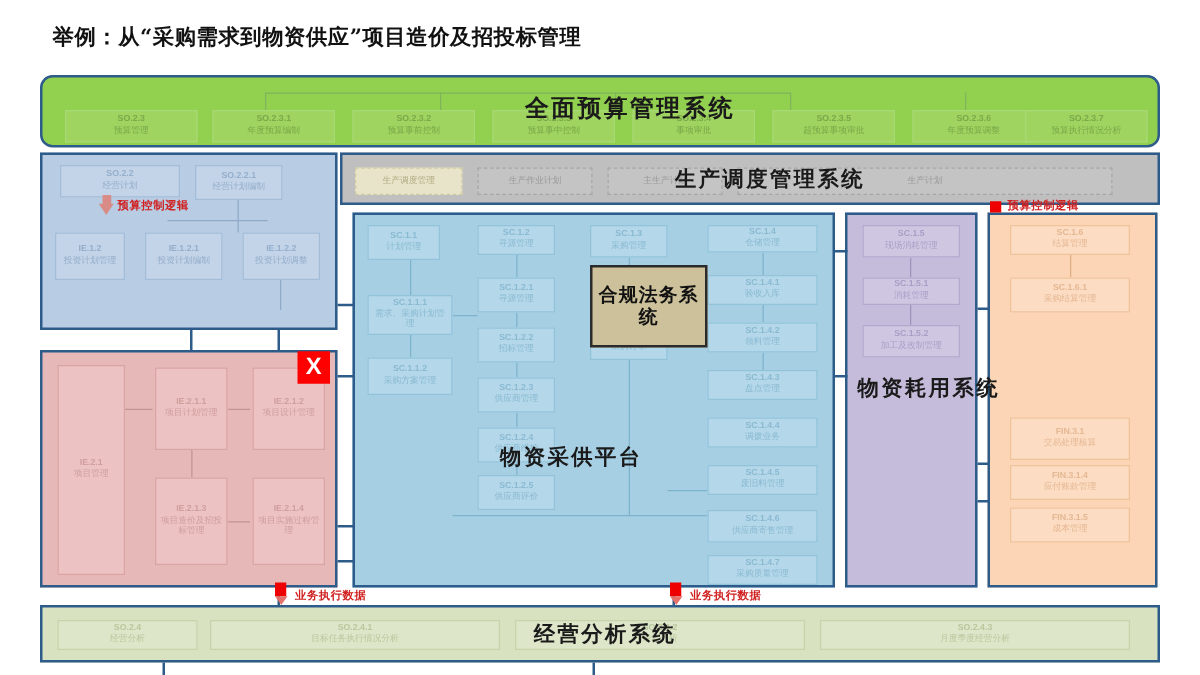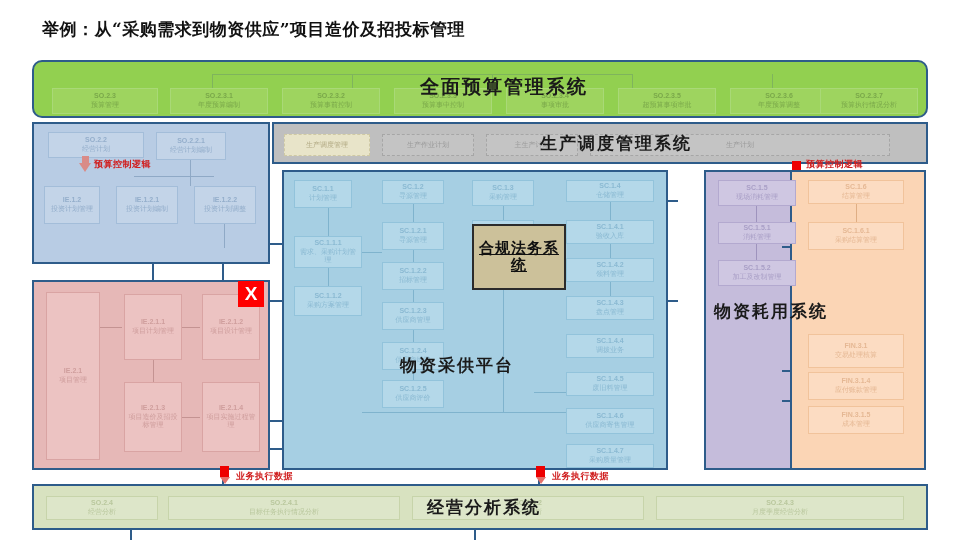--- a/index.html
+++ b/index.html
@@ -303,25 +303,25 @@
   <div class="ln v" style="left:219px;top:76px;height:12px;background:#7fb3cd;"></div>
   <div class="ln v" style="left:326px;top:30px;height:18px;background:#7fb3cd;"></div>
   <div class="ln v" style="left:326px;top:72px;height:14px;background:#7fb3cd;"></div>
   <div class="ln v" style="left:326px;top:110px;height:14px;background:#7fb3cd;"></div>
   <div class="ln h" style="left:250px;top:220px;width:32px;background:#7fb3cd;"></div>
   <div class="ln h" style="left:78px;top:240px;width:204px;background:#7fb3cd;"></div>
   <div class="ln v" style="left:219px;top:116px;height:124px;background:#7fb3cd;"></div>
   <div class="sys-title" style="left:78px;top:142px;width:190px;font-size:17px;margin-top:40px;">物资采供平台</div>
 </div>
 
-<div id="compliance-badge" style="left:472px;top:224px;width:90px;height:62px;text-decoration:underline;">
+<div id="compliance-badge" style="left:472px;top:212px;width:90px;height:62px;">
   <span>合规法务系统</span>
 </div>
 
-<div class="band purple" style="left:704px;top:170px;width:106px;height:300px;">
+<div class="band purple" style="left:676px;top:170px;width:106px;height:300px;">
   <div class="pbox" style="left:12px;top:8px;width:78px;height:26px;">
     <span><b>SC.1.5</b>
       <span>现场消耗管理</span></span>
   </div>
   <div class="pbox" style="left:12px;top:50px;width:78px;height:22px;">
     <span><b>SC.1.5.1</b>
       <span>消耗管理</span></span>
   </div>
   <div class="pbox" style="left:12px;top:88px;width:78px;height:26px;">
     <span><b>SC.1.5.2</b>

